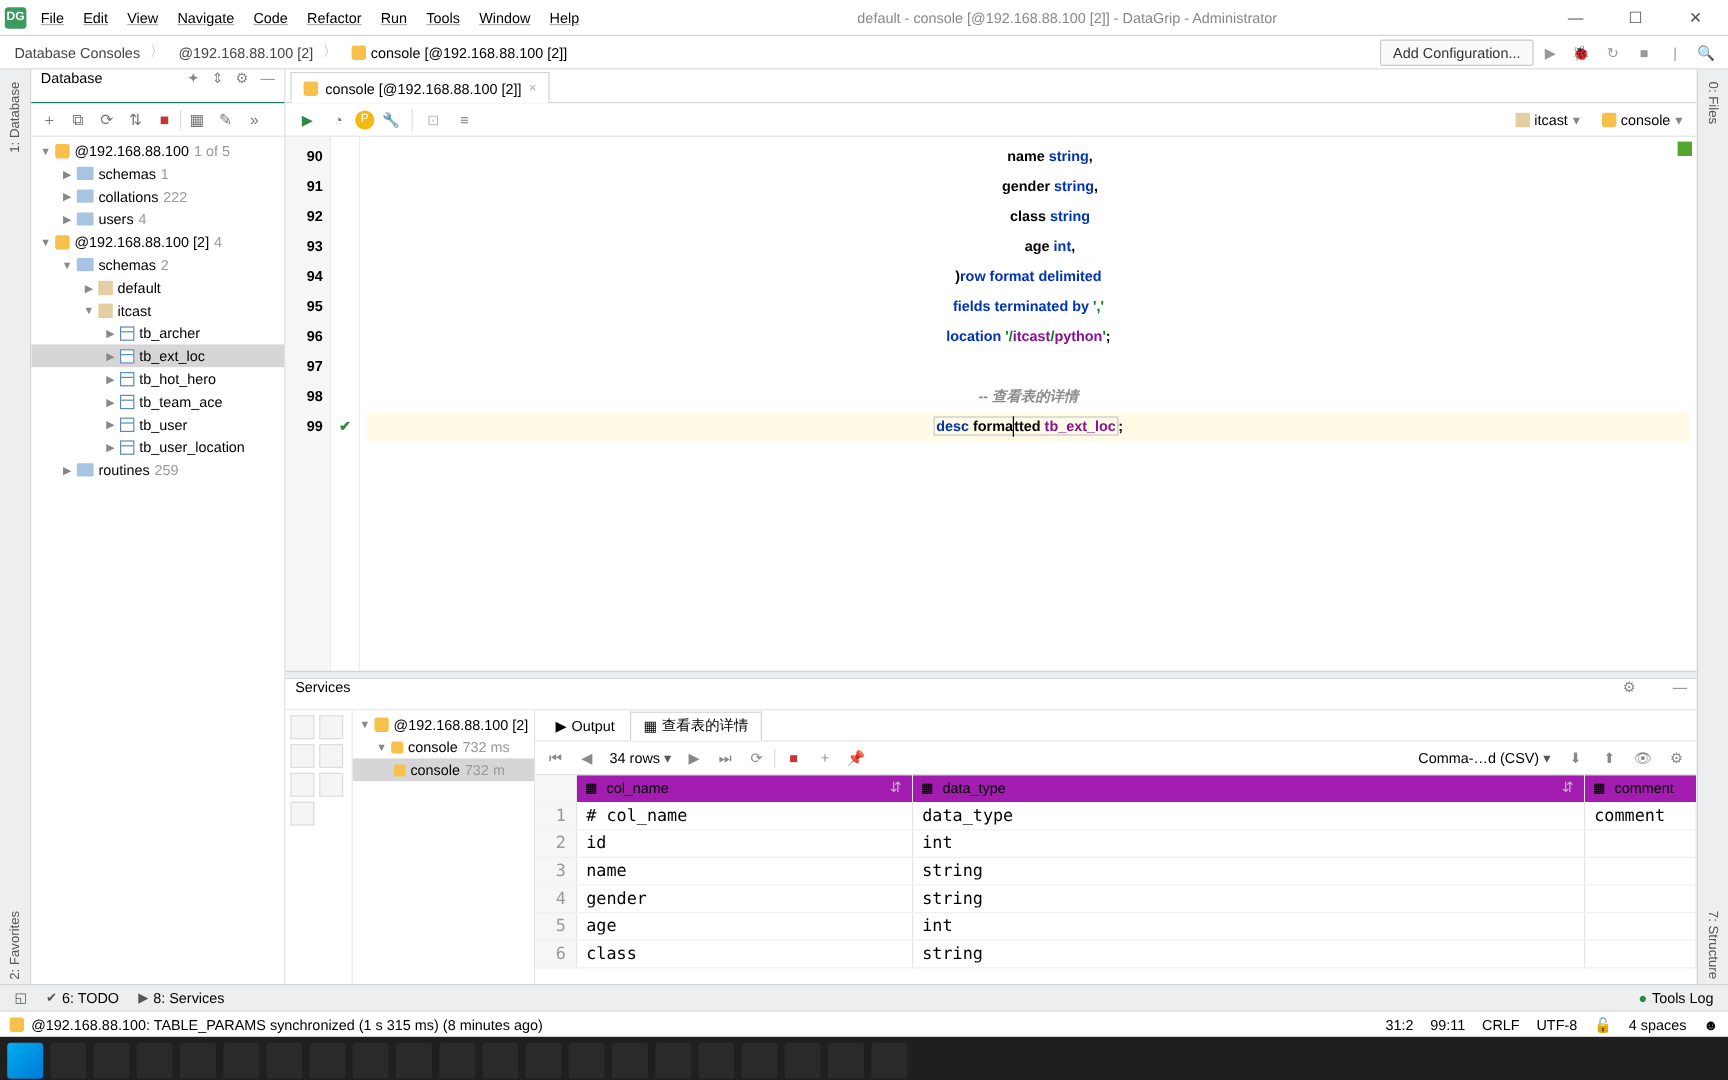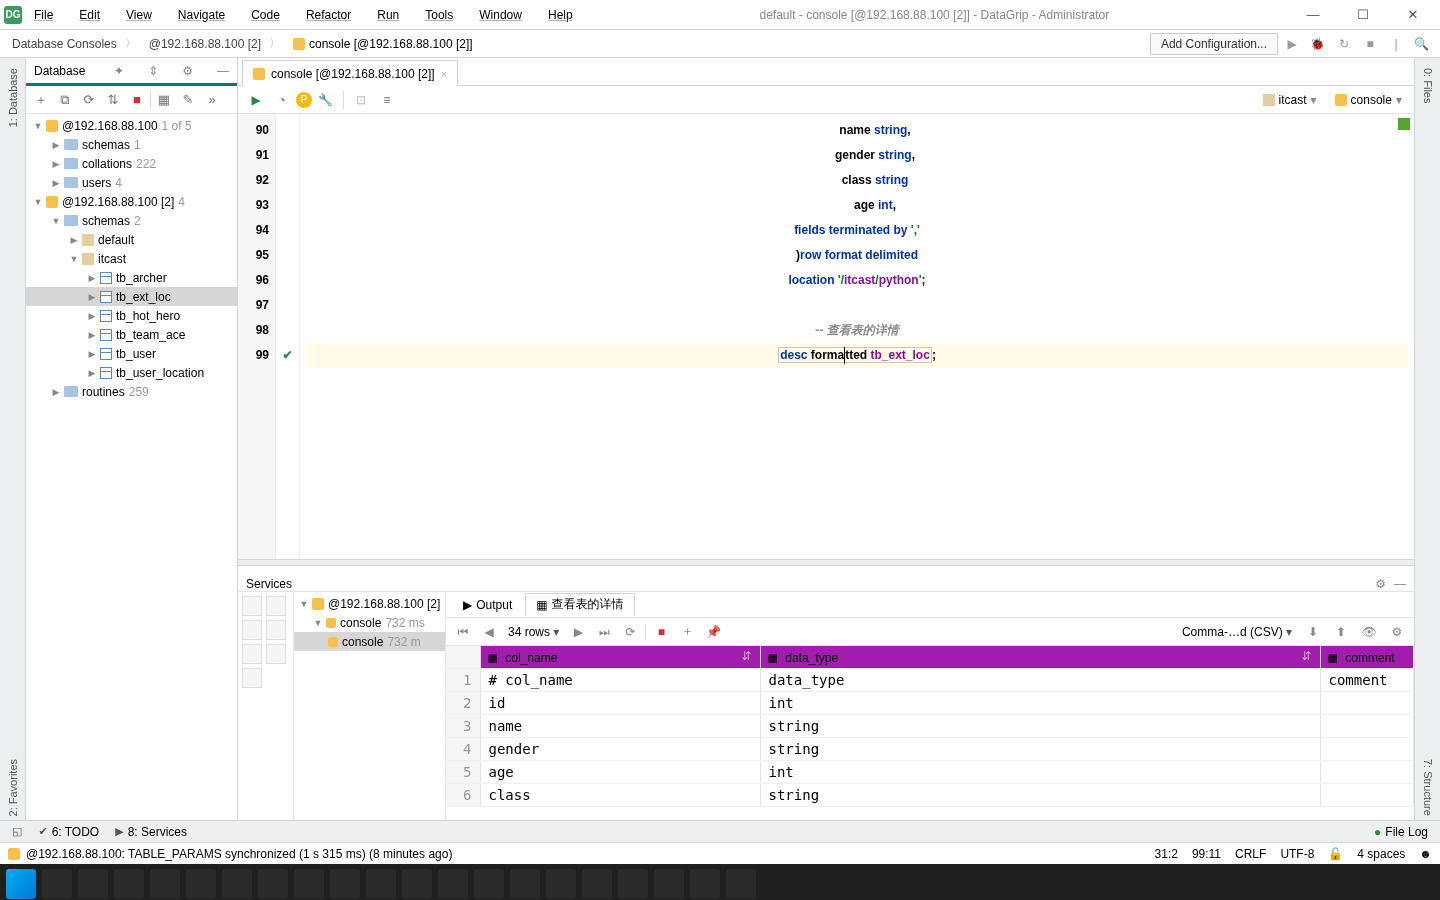--- a/index.html
+++ b/index.html
@@ -1,21 +1,21 @@
 <!DOCTYPE html>
 <html><head>
 <meta charset="utf-8">
 <style>
 *{box-sizing:border-box;margin:0;padding:0;font-family:"Segoe UI",Tahoma,sans-serif;font-size:12px;color:#000;}
 body{width:1440px;height:900px;background:#f2f2f2;overflow:hidden;position:relative;}
 
 
 .titlebar{height:30px;background:#fff;display:flex;align-items:center;padding:0 4px;border-bottom:1px solid #d4d4d4;}
 .app-icon{width:18px;height:18px;background:#3b9b5e;border-radius:3px;display:flex;align-items:center;justify-content:center;color:#fff;font-size:10px;font-weight:bold;margin-right:6px;}
-.menubar{display:flex;gap:14px;}
+.menubar{display:flex;gap:4px;}
 .menuitem{padding:4px 6px;}
 .menuitem span{text-decoration:underline;text-decoration-color:rgba(0,0,0,.3);}
 .title-text{flex:1;text-align:center;color:#888;font-size:12px;}
 .win-btns{display:flex;gap:4px;}
 .win-btn{width:46px;height:28px;display:flex;align-items:center;justify-content:center;font-size:13px;color:#555;}
 
 
 .crumb-row{height:28px;background:#fff;display:flex;align-items:center;border-bottom:1px solid #d4d4d4;padding:0 6px;}
 .crumb{padding:2px 6px;color:#444;display:flex;align-items:center;gap:4px;}
 .crumb.sep::after{content:"〉";color:#aaa;margin-left:4px;}
@@ -25,21 +25,21 @@
 
 
 .main{display:flex;height:calc(900px - 30px - 28px - 22px - 40px - 18px);}
 .leftgutter{width:26px;background:#eceef0;border-right:1px solid #d4d4d4;display:flex;flex-direction:column;align-items:center;padding-top:6px;gap:6px;}
 .leftgutter .vlabel{writing-mode:vertical-rl;transform:rotate(180deg);font-size:11px;color:#555;padding:4px 0;}
 .rightgutter{width:26px;background:#eceef0;border-left:1px solid #d4d4d4;display:flex;flex-direction:column;align-items:center;padding-top:6px;gap:6px;}
 .rightgutter .vlabel{writing-mode:vertical-rl;font-size:11px;color:#555;padding:4px 0;}
 
 
 .db-panel{width:212px;background:#fff;border-right:1px solid #d4d4d4;display:flex;flex-direction:column;}
-.panel-header{height:28px;display:flex;align-items:center;padding:0 8px;border-bottom:3px solid #0f766e;gap:24px;}
+.panel-header{height:28px;display:flex;padding:0 8px;border-bottom:1px solid #0f766e;gap:10px;}
 .panel-header .title{font-weight:normal;flex:1;}
 .db-toolbar{height:28px;display:flex;align-items:center;padding:0 4px;border-bottom:1px solid #e4e4e4;gap:2px;}
 .db-toolbar .tb{width:22px;height:22px;display:flex;align-items:center;justify-content:center;color:#777;font-size:13px;}
 .tree{flex:1;overflow:auto;padding-top:2px;}
 .tree-row{height:19px;display:flex;align-items:center;padding-left:6px;white-space:nowrap;}
 .tree-row.selected{background:#d6d6d6;}
 .exp{width:12px;text-align:center;color:#888;font-size:9px;margin-right:2px;}
 .folder-ico{width:14px;height:11px;background:#a7c4e2;border-radius:1px;margin-right:4px;display:inline-block;}
 .db-ico{width:12px;height:12px;border-radius:2px;background:#f7c04a;margin-right:4px;display:inline-block;}
 .tbl-ico{width:12px;height:12px;border:1px solid #5b8bb8;background:#fff;margin-right:4px;display:inline-block;position:relative;}
@@ -65,21 +65,21 @@
 .code .str{color:#067d17;}
 .code .cmt{color:#8c8c8c;font-style:italic;}
 .code .id2{color:#871094;}
 .hlrow{background:#fffbe6;}
 .caret{display:inline-block;width:1px;height:17px;background:#000;vertical-align:middle;}
 .boxed{border:1px solid #c9c9c9;padding:0 1px;}
 
 
 .split{height:7px;background:#eceef0;border-top:1px solid #d4d4d4;border-bottom:1px solid #d4d4d4;}
 .services{height:254px;background:#fff;display:flex;flex-direction:column;}
-.services-header{height:26px;display:flex;align-items:flex-end;padding:0 8px;border-bottom:1px solid #e4e4e4;}
+.services-header{height:26px;display:flex;align-items:flex-start;padding:0 8px;border-bottom:1px solid #e4e4e4;gap:23px;}
 .services-header .title{flex:1;}
 .services-body{flex:1;display:flex;}
 .svc-left{width:56px;background:#fff;border-right:1px solid #e4e4e4;display:flex;flex-wrap:wrap;align-content:flex-start;padding:4px;gap:4px;}
 .svc-left .sq{width:20px;height:20px;background:#f5f5f5;border:1px solid #ddd;}
 .svc-tree{width:152px;border-right:1px solid #e4e4e4;background:#fff;padding-top:2px;}
 .svc-tree .srow{height:19px;display:flex;align-items:center;padding-left:4px;white-space:nowrap;}
 .svc-main{flex:1;display:flex;flex-direction:column;}
 .svc-tabs{height:26px;display:flex;align-items:center;border-bottom:1px solid #e4e4e4;padding-left:6px;gap:2px;}
 .svc-tab{height:24px;display:flex;align-items:center;gap:4px;padding:0 10px;border:1px solid transparent;}
 .svc-tab.active{border:1px solid #d4d4d4;border-bottom-color:#fff;background:#fff;}
@@ -315,22 +315,22 @@
           <div>&nbsp;</div>
           <div>&nbsp;</div>
           <div>&nbsp;</div>
           <div style="color:#2b8a3e;">✔</div>
       </div>
       <div class="code">
         <div style="padding-left:36px;"><span>name </span><span class="kw">string</span><span>,</span></div>
         <div style="padding-left:36px;"><span>gender </span><span class="kw">string</span><span>,</span></div>
         <div style="padding-left:36px;"><span>class </span><span class="kw">string</span></div>
         <div style="padding-left:36px;"><span>age </span><span class="kw">int</span><span>,</span></div>
+        <div><span>)</span><span class="kw">row format delimited</span></div>
         <div><span class="kw">fields terminated by </span><span class="str">','</span></div>
-        <div><span>)</span><span class="kw">row format delimited</span></div>
         <div><span class="kw">location </span><span class="str">'/</span><span class="id2">itcast</span><span class="str">/</span><span class="id2">python</span><span class="str">'</span><span>;</span></div>
         <div>&nbsp;</div>
         <div><span class="cmt">-- 查看表的详情</span></div>
         <div class="hlrow"><span class="boxed"><span class="kw">desc</span><span> forma</span><span class="caret"></span><span>tted </span><span class="id2">tb_ext_loc</span></span><span>;</span></div>
         <span style="position:absolute;right:4px;top:4px;width:12px;height:12px;background:#55a630;"></span>
       </div>
     </div>
     <div class="split"></div>
 
     <div class="services">
@@ -456,21 +456,21 @@
     <div class="vlabel">7: Structure</div>
   </div>
 </div>
 
 <div class="tool-strip">
   <div class="titem">◱</div>
   <div class="titem">✔ <span>6: TODO</span></div>
   <div class="titem">▶ <span>8: Services</span></div>
   <div class="rt titem">
       <span style="color:#2b8a3e;">●</span> 
-      <span>File Log</span>
+      <span>Tools Log</span>
     </div>
 </div>
 
 <div class="statusbar">
   <span style="display:inline-block;width:12px;height:12px;background:#f7c04a;border-radius:2px;margin-right:6px;"></span>
   <span>@192.168.88.100: TABLE_PARAMS synchronized (1 s 315 ms) (8 minutes ago)</span>
   <div class="rt">
     <span>31:2</span>
     <span>99:11</span>
     <span>CRLF</span>

